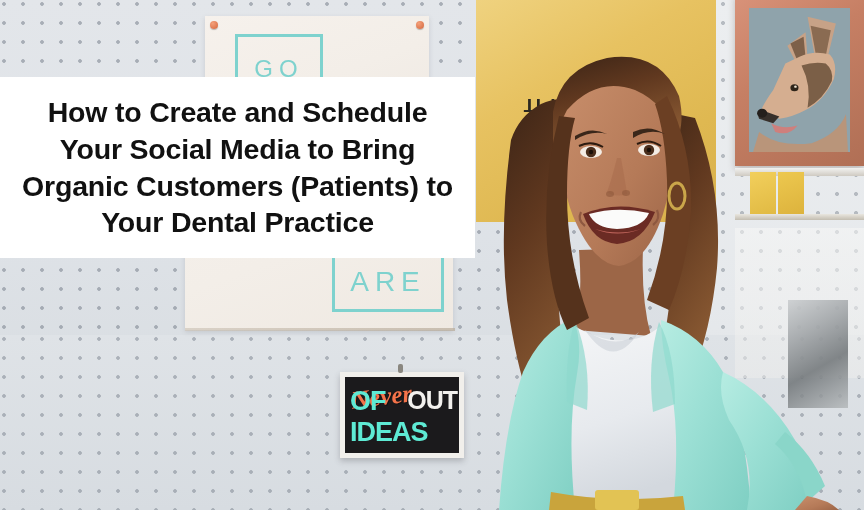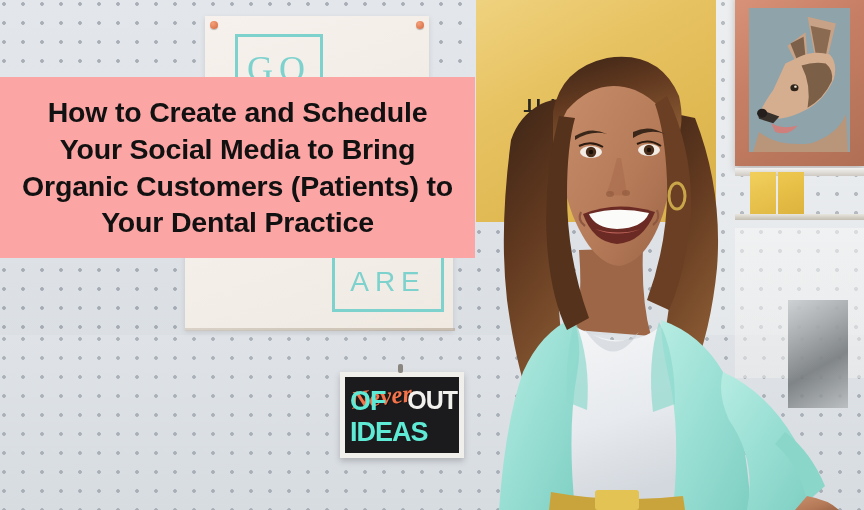--- a/index.html
+++ b/index.html
@@ -52,21 +52,21 @@
 
   .teal-box{
     position:absolute;
     border:3px solid #7ed2ce;
     display:flex;align-items:center;justify-content:center;
     color:#7ed2ce;
     font-family:"Liberation Sans",sans-serif;
     font-weight:400;
     letter-spacing:6px;
   }
-  .box-go{ left:30px;top:18px;width:82px;height:64px;font-size:36px;font-family:Liberation Serif, serif; }
+  .box-go{ left:30px;top:18px;width:82px;height:64px;font-size:24px; }
   .box-are{ left:147px;top:124px;width:106px;height:54px;font-size:28px; }
 
   .poster-shelf-edge{
     position:absolute;left:185px;top:328px;width:270px;height:3px;
     background:linear-gradient(90deg,#cfc6ba,#b8ab9a);
     opacity:.7;
   }
 
   
   .yellow-sign{
@@ -162,21 +162,21 @@
     position:absolute;left:58px;top:-8px;width:5px;height:9px;
     background:#8a8780;border-radius:2px;
   }
 
   
   .woman{position:absolute;left:455px;top:0;width:409px;height:510px;overflow:hidden;}
 
   
   .title-band{
     position:absolute;left:0;top:77px;width:475px;height:181px;
-    background:#fca5a5;
+    background:#ffffff;
     display:flex;align-items:center;justify-content:center;
   }
   .title-text{
     margin:0;padding:0 14px;
     text-align:center;
     color:#111111;
     font-family:"Liberation Sans",sans-serif;
     font-weight:700;
     font-size:28.5px;
     line-height:1.29;

